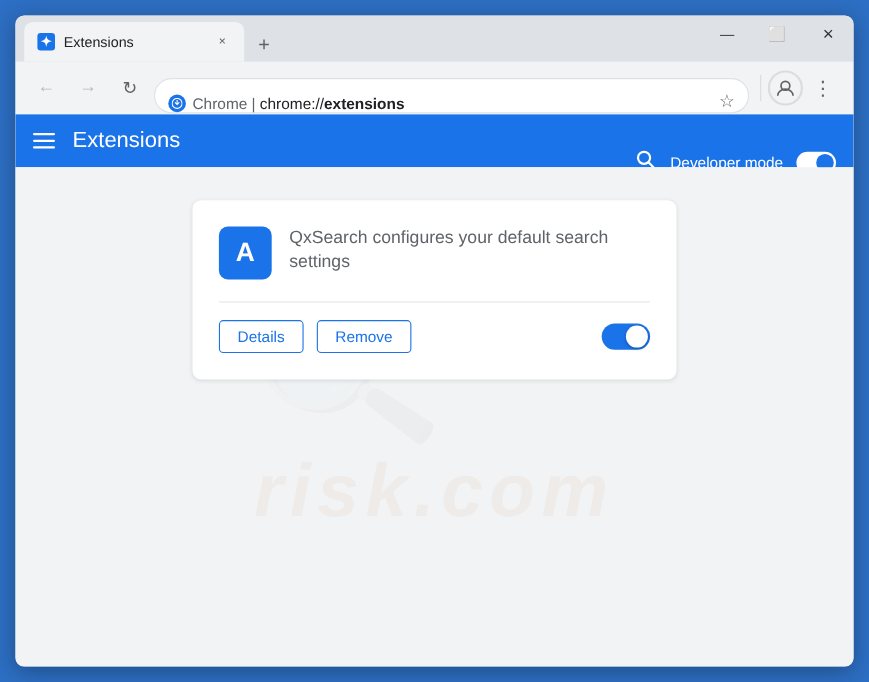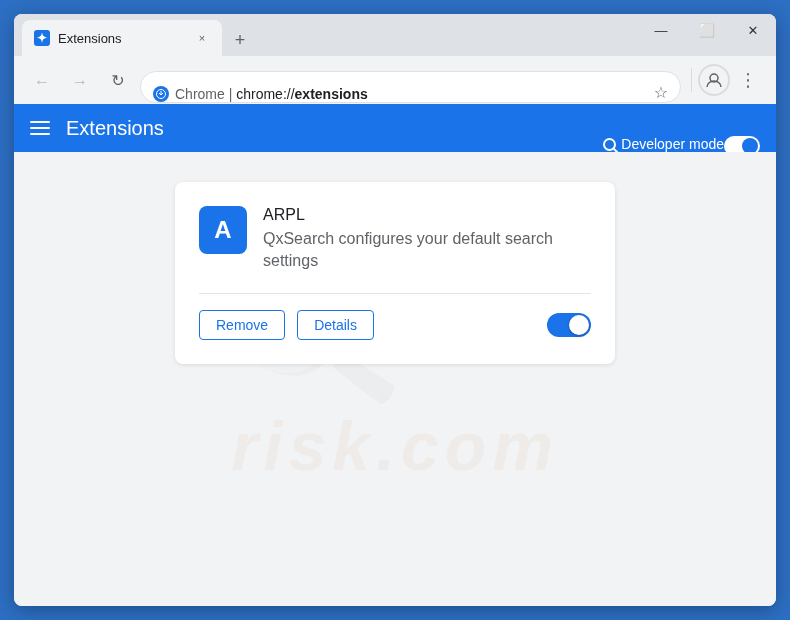--- a/index.html
+++ b/index.html
@@ -210,20 +210,22 @@
       border-radius: 1px;
     }
     .ext-header-title {
       color: white;
       font-size: 20px;
       font-weight: 400;
       flex: 1;
     }
     .ext-header-right {
       display: flex;
+      align-items: center;
+      gap: 12px;
       margin-top: 40px;
     }
     .search-icon-header {
       color: white;
       font-size: 20px;
       cursor: pointer;
     }
     .dev-mode-label {
       color: white;
       font-size: 14px;
@@ -445,27 +447,26 @@
       </div>
       <div style="font-size:68px;font-weight:900;color:#d4956a;letter-spacing:6px;transform:translateY(-10px);font-style:italic;">risk.com</div>
     </div>
 
     <div class="ext-card">
       <div class="ext-card-header">
         <div class="ext-icon">
           <span>A</span>
         </div>
         <div class="ext-info">
-          <div class="ext-name">ARPL</div>
           <div class="ext-desc">QxSearch configures your default search settings</div>
         </div>
       </div>
       <div class="divider"></div>
       <div class="ext-card-footer">
+        <button class="ext-btn">Details</button>
         <button class="ext-btn">Remove</button>
-        <button class="ext-btn">Details</button>
         <div class="ext-toggle">
           <div class="ext-toggle-knob"></div>
         </div>
       </div>
     </div>
   </div>
 </div>
 
 </body></html>

